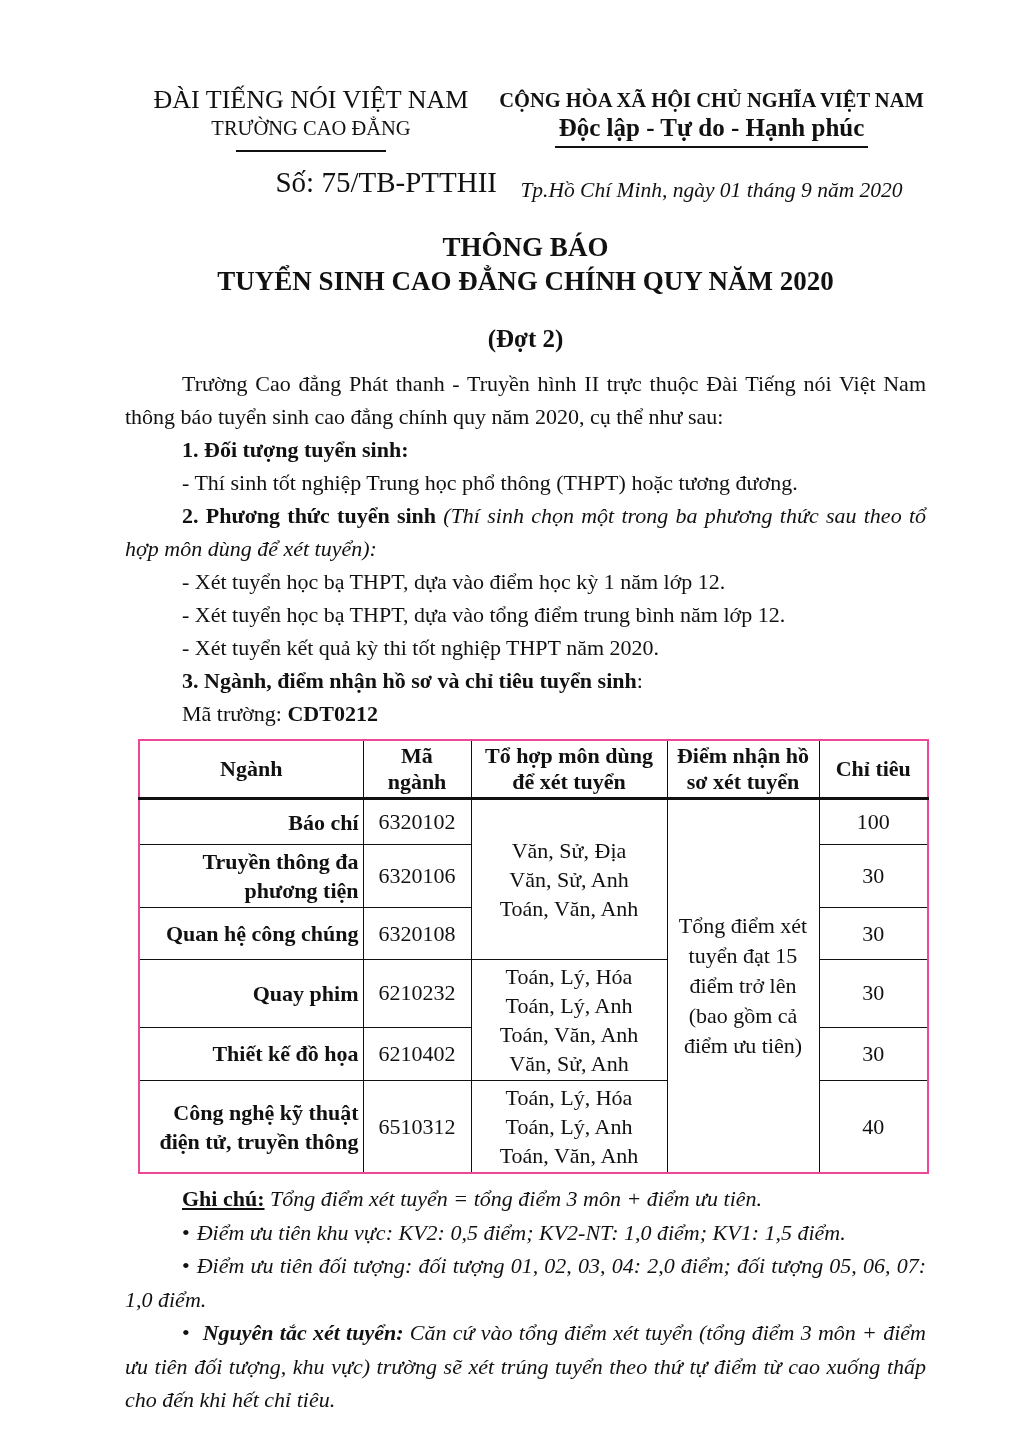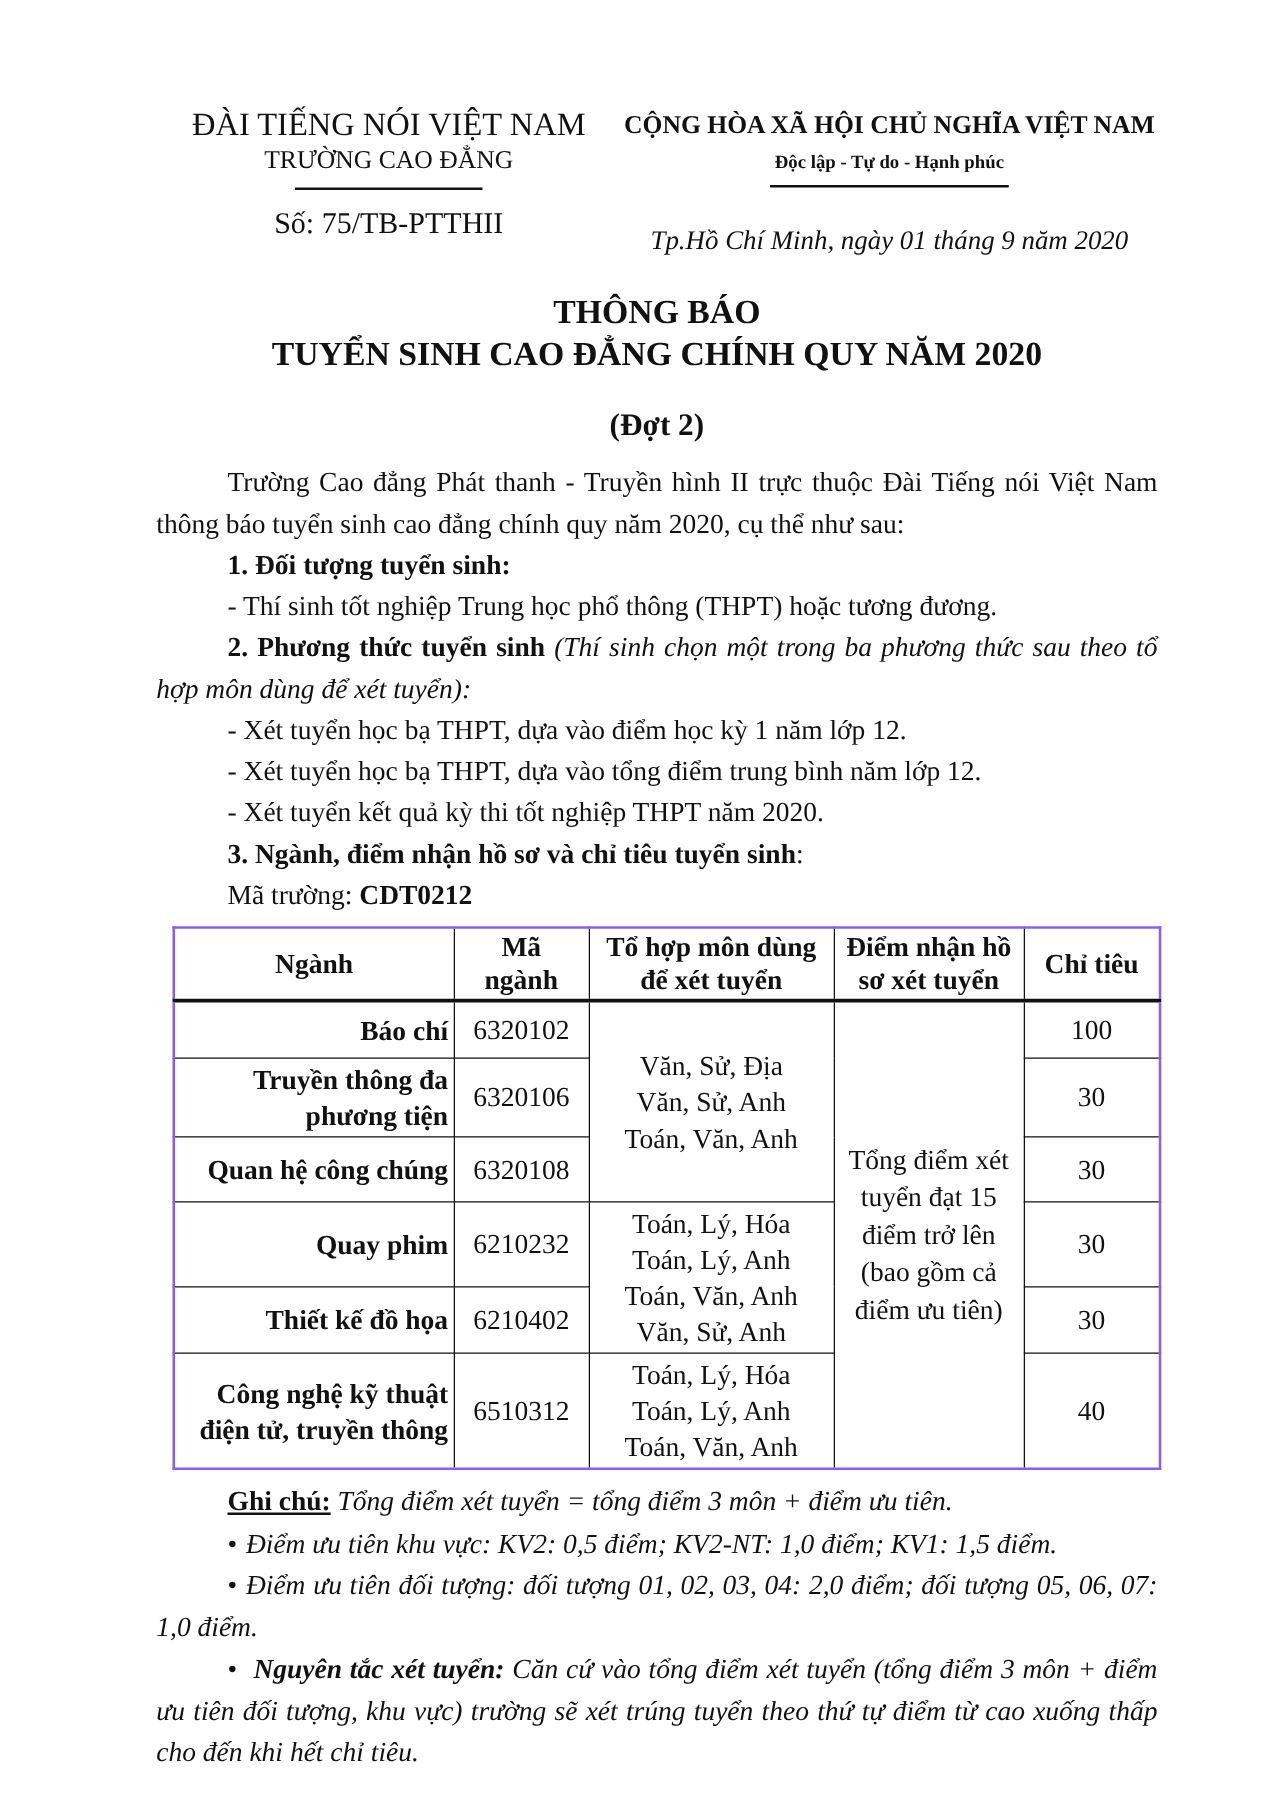--- a/index.html
+++ b/index.html
@@ -10,42 +10,42 @@
     font-size: 22px;
   }
   .page { width: 1024px; height: 1448px; padding: 86px 98px 0 125px; }
 
   
   .hdr { display: flex; }
   .org { width: 372px; text-align: center; }
   .org-l1 { font-size: 26px; line-height: 28px; font-weight: normal; }
   .org-l2, .org-l3 { font-size: 20.5px; line-height: 28px; font-weight: normal; }
   .org-rule { width: 150px; height: 2px; background: #111; margin: 8px auto 0; }
-  .doc-number { margin-top: 14px; font-size: 24px; }
+  .doc-number { margin-top: 14px; font-size: 29px; text-align: right; }
   .national { flex: 1; text-align: center; }
   .nat-l1 { font-size: 20.5px; line-height: 28px; font-weight: bold; }
-  .motto { display: inline-block; font-size: 15px; line-height: 28px; font-weight: bold;
+  .motto { display: inline-block; font-size: 25px; line-height: 28px; font-weight: bold;
            border-bottom: 2px solid #111; padding: 0 4px 4px; text-align: right; }
   .date-place { margin-top: 30px; font-style: italic; font-size: 21.5px; }
 
   
   .doc-title { text-align: center; margin-top: 27px; }
   .title-l1 { font-size: 27px; font-weight: bold; line-height: 34px; }
   .title-l2 { font-size: 27px; font-weight: bold; line-height: 34px; }
   .title-l3 { font-size: 25px; font-weight: bold; line-height: 33px; margin-top: 24px; }
 
   
   .body-text { margin-top: 12px; }
   .body-text p { line-height: 33px; text-align: justify; text-indent: 57px; }
   b.sec { font-weight: bold; }
   .it { font-style: italic; }
 
   
   table.adm { border-collapse: collapse; width: 789px; margin: 9px 0 8px 13px;
-              border: 2px solid #8b5cf6; table-layout: fixed; }
+              border: 2px solid #ec4899; table-layout: fixed; }
   table.adm th, table.adm td { border: 1.5px solid #111; vertical-align: middle;
               font-size: 22px; padding: 2px 4px; }
   table.adm thead th { font-weight: bold; text-align: center; line-height: 26px;
               white-space: pre-line; border-bottom: 3px solid #111; }
   col.c-nganh { width: 224px; } col.c-ma { width: 108px; } col.c-tohop { width: 196px; }
   col.c-diem { width: 152px; } col.c-chitieu { width: 109px; }
   td.nganh { text-align: right; padding-left: 10px; line-height: 29px; font-weight: bold; }
   td.ma, td.chitieu { text-align: center; }
   td.subjects { text-align: center; white-space: pre-line; line-height: 29px; }
   td.diem { text-align: center; line-height: 30px; padding: 0 8px; }

